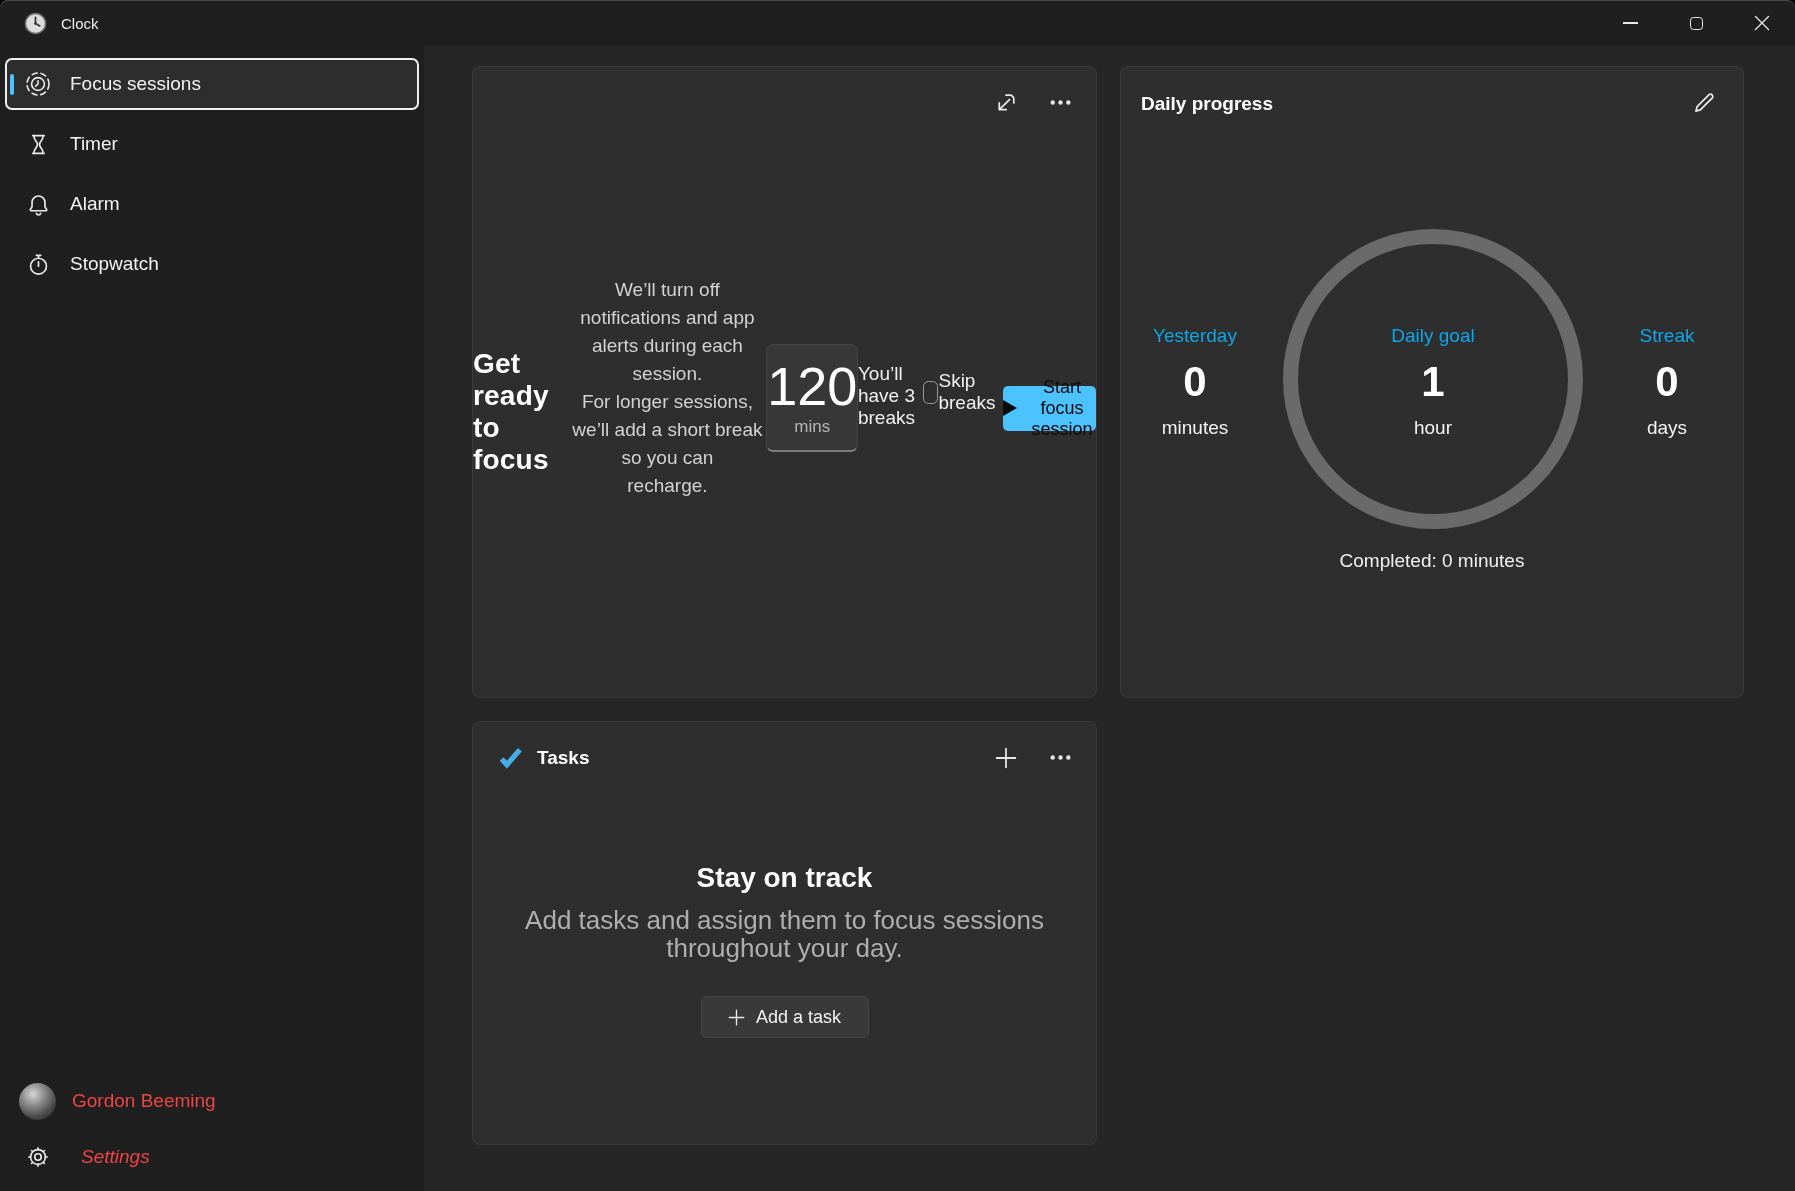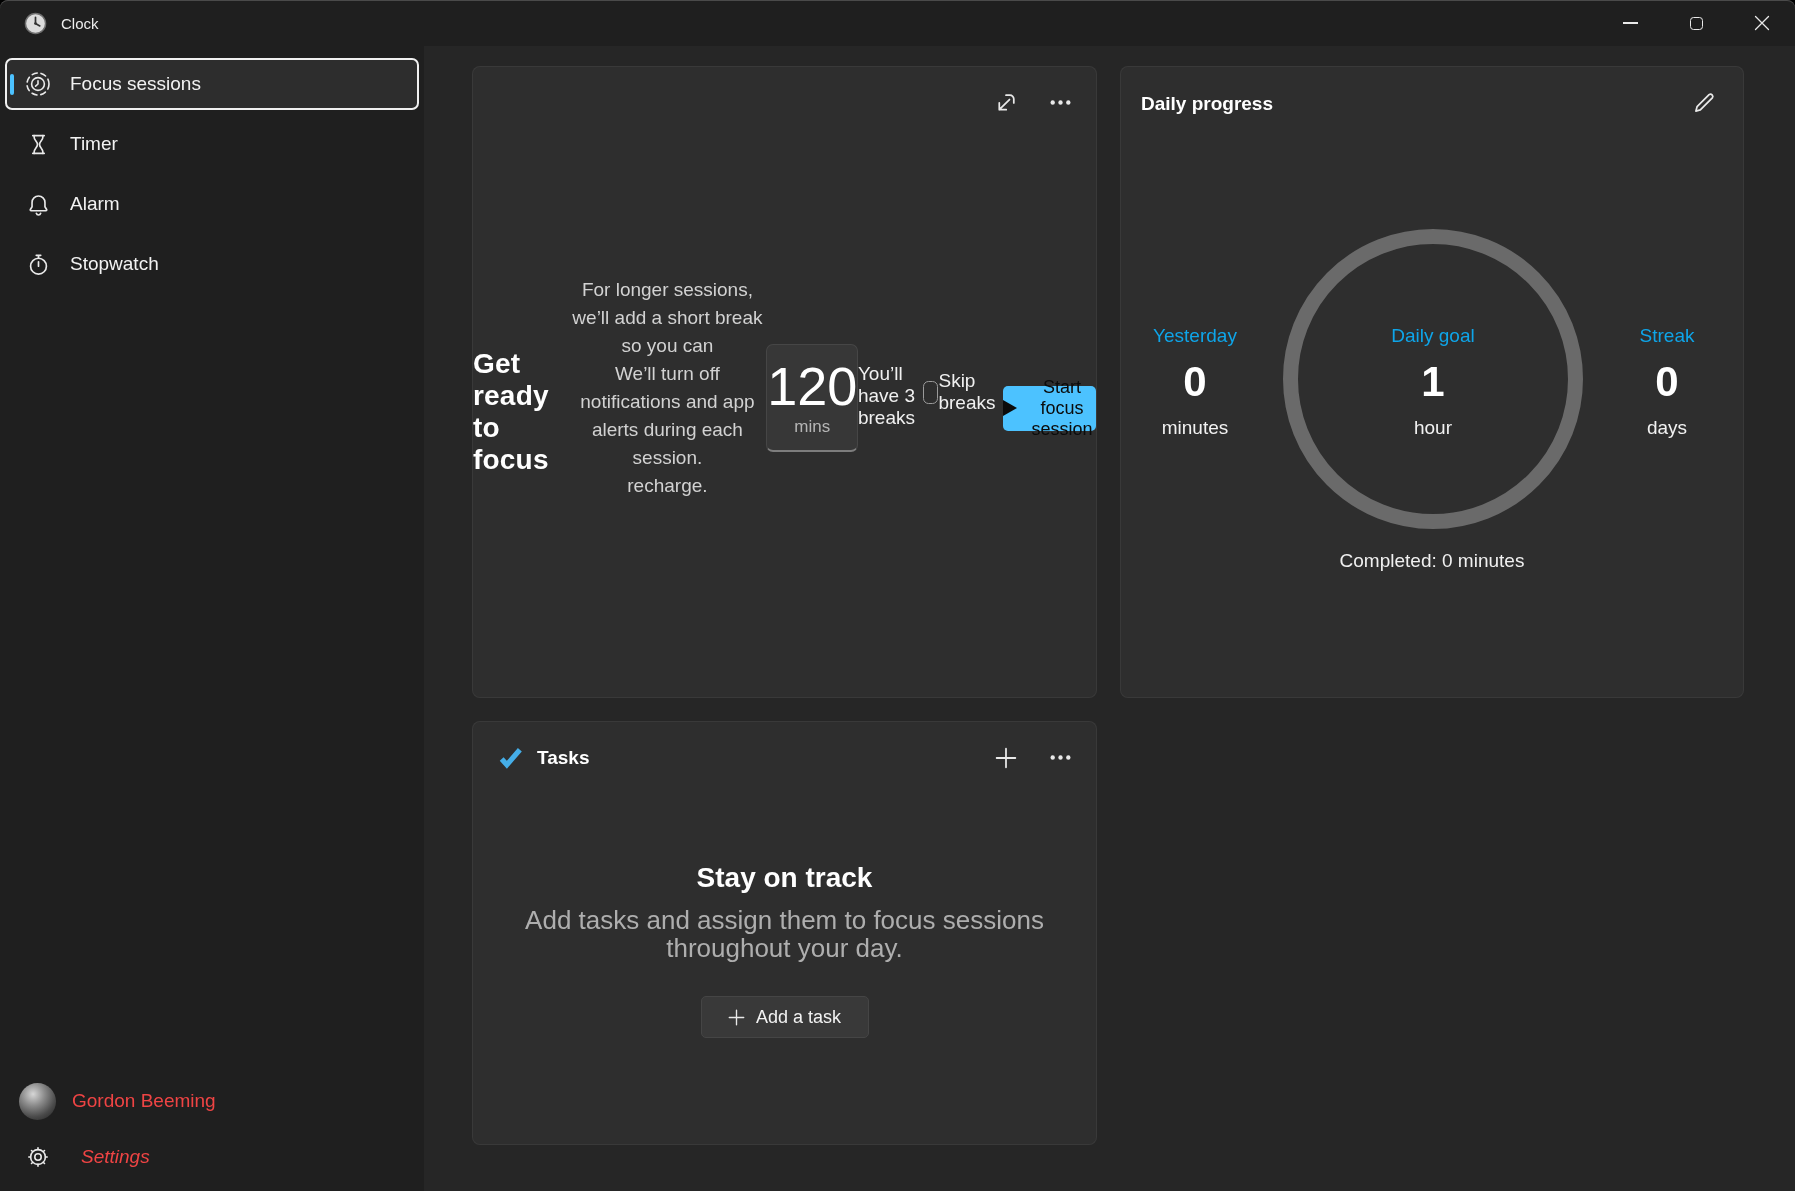--- a/index.html
+++ b/index.html
@@ -228,22 +228,22 @@
             <circle cx="4.5" cy="12" r="2.1"></circle>
               <circle cx="12" cy="12" r="2.1"></circle>
               <circle cx="19.5" cy="12" r="2.1"></circle>
           </svg>
         </span>
       </div>
 
       <h1 class="focus-title">Get ready to focus</h1>
 
       <div class="focus-desc">
+        <div>We’ll turn off notifications and app alerts during each session.</div>
         <div>For longer sessions, we’ll add a short break so you can</div>
-        <div>We’ll turn off notifications and app alerts during each session.</div>
         <div>recharge.</div>
       </div>
 
       <div class="stepper">
         <div class="stepper-value-area">
           <div class="stepper-number">120</div>
           <div class="stepper-unit">mins</div>
         </div>
         <div class="stepper-buttons">
           <div class="step-btn up">

